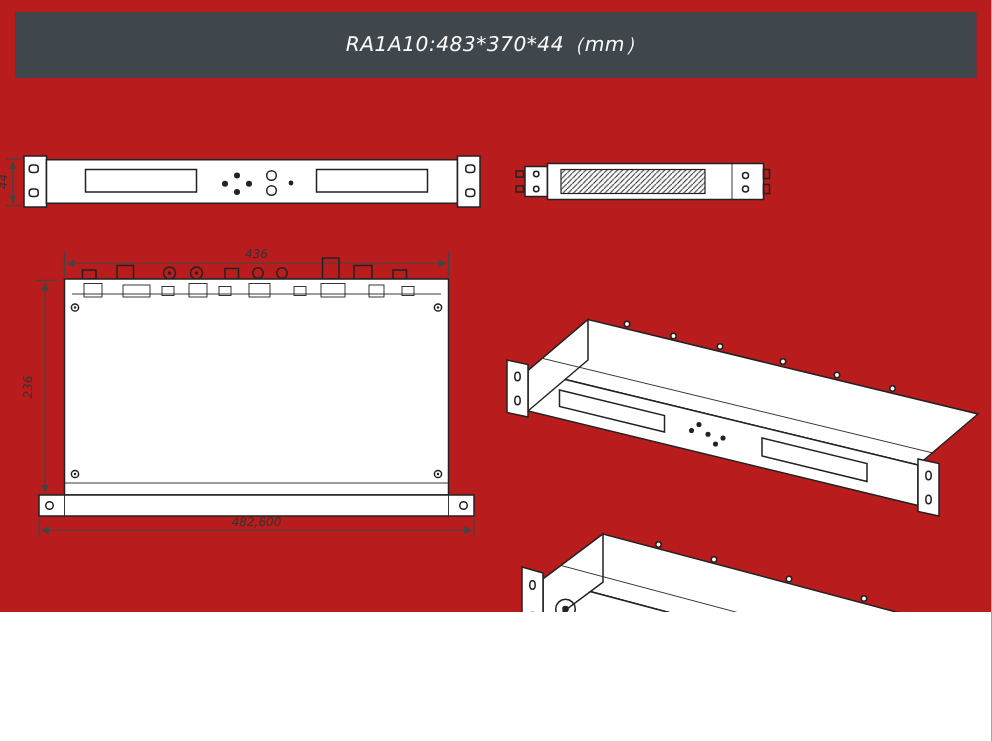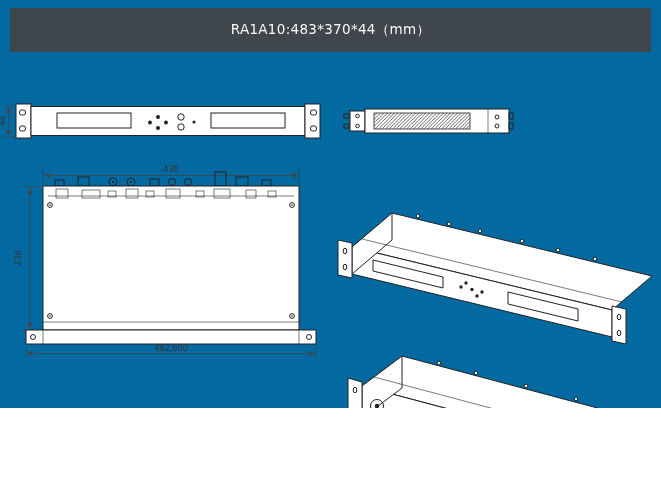--- a/index.html
+++ b/index.html
@@ -1,17 +1,17 @@
 <!DOCTYPE html>
 <html><head>
 <meta charset="utf-8">
 <style>
   html,body{margin:0;padding:0;background:#ffffff;}
-  .page{position:relative;width:661px;height:408px;background:#0369a1;
-        font-family:"DejaVu Sans","Liberation Sans",sans-serif;overflow:hidden;}
+  .page{position:relative;width:661px;height:408px;background:#b91c1c;
+        font-family:"DejaVu Sans","Liberation Sans",sans-serif;overflow:hidden;font-style:italic;}
   .title-bar{position:absolute;left:10px;top:8px;width:641px;height:44px;
              background:#3f464c;display:flex;align-items:center;justify-content:center;}
   .title-bar span{color:#fafafa;font-size:13.5px;letter-spacing:.3px;}
   svg.drawing{position:absolute;left:0;top:0;font-family:"DejaVu Sans","Liberation Sans",sans-serif;}
   .ln{stroke:#222;fill:none;stroke-width:1;}
   .fillw{stroke:#222;fill:#ffffff;stroke-width:1;}
   .thin{stroke:#222;fill:none;stroke-width:.6;}
   .dim{stroke:#444;fill:none;stroke-width:.8;}
   .dimtxt{fill:#333;font-size:8px;}
   .dark{fill:#2b2b2b;stroke:none;}

